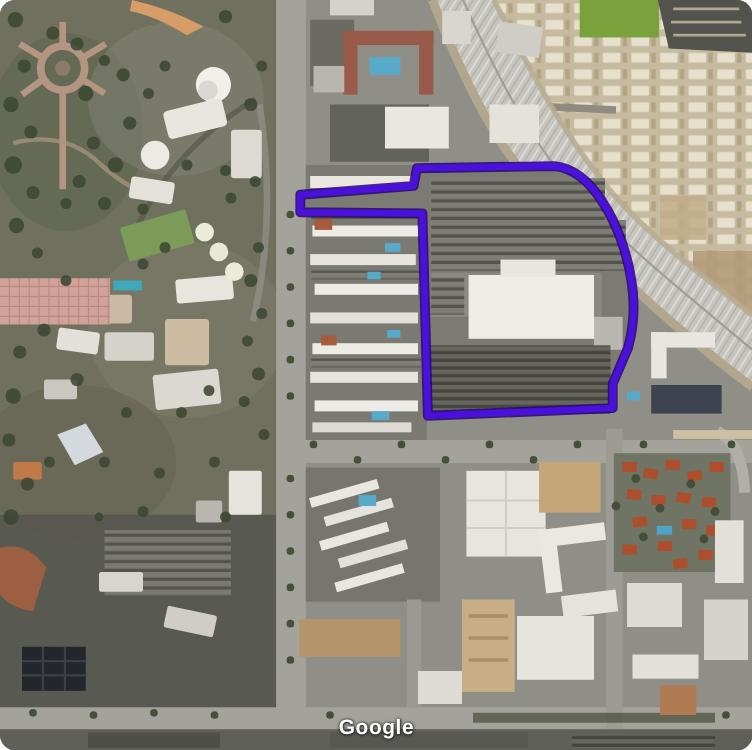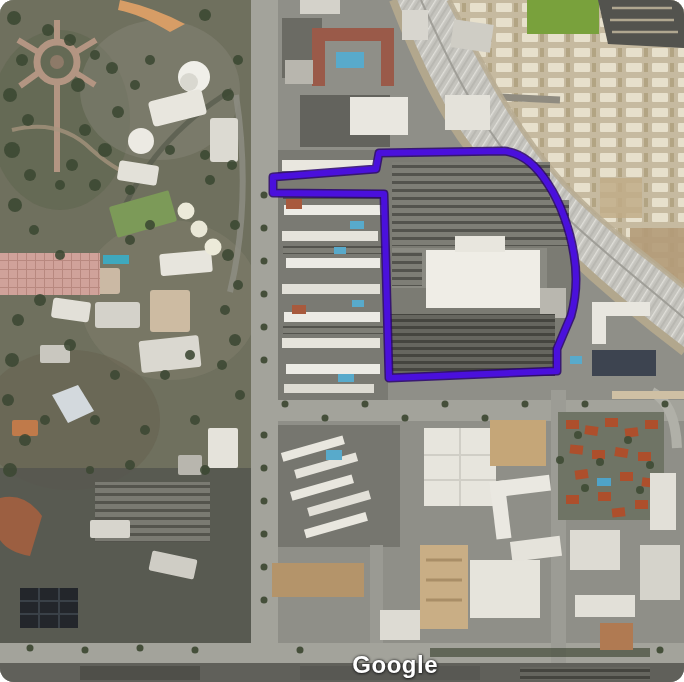--- a/index.html
+++ b/index.html
@@ -3,22 +3,22 @@
 <meta charset="utf-8">
 <style>
   html,body{margin:0;padding:0;background:#ffffff;}
   .frame{
     position:relative;width:684px;height:682px;overflow:hidden;
     border-radius:14px;background:#8f8f88;
     font-family:"Liberation Sans",sans-serif;
   }
   .frame svg{position:absolute;left:0;top:0;display:block;}
   .watermark{
-    position:absolute;left:308px;top:651px;width:130px;text-align:right;
-    font-size:24px;font-weight:600;letter-spacing:.5px;color:#ffffff;
+    position:absolute;left:308px;top:651px;width:130px;text-align:left;
+    font-size:19px;font-weight:600;letter-spacing:.5px;color:#ffffff;
     text-shadow:0 0 3px rgba(50,50,50,.95),0 1px 2px rgba(30,30,30,.85),1px 0 2px rgba(30,30,30,.6);
     user-select:none;
   }
   .overlay-outer{fill:none;stroke-width:9;stroke-linejoin:round;stroke-linecap:round;opacity:.85;}
   .overlay-inner{fill:none;stroke-width:6;stroke-linejoin:round;stroke-linecap:round;}
 </style>
 </head>
 <body>
 
 <div class="frame">

